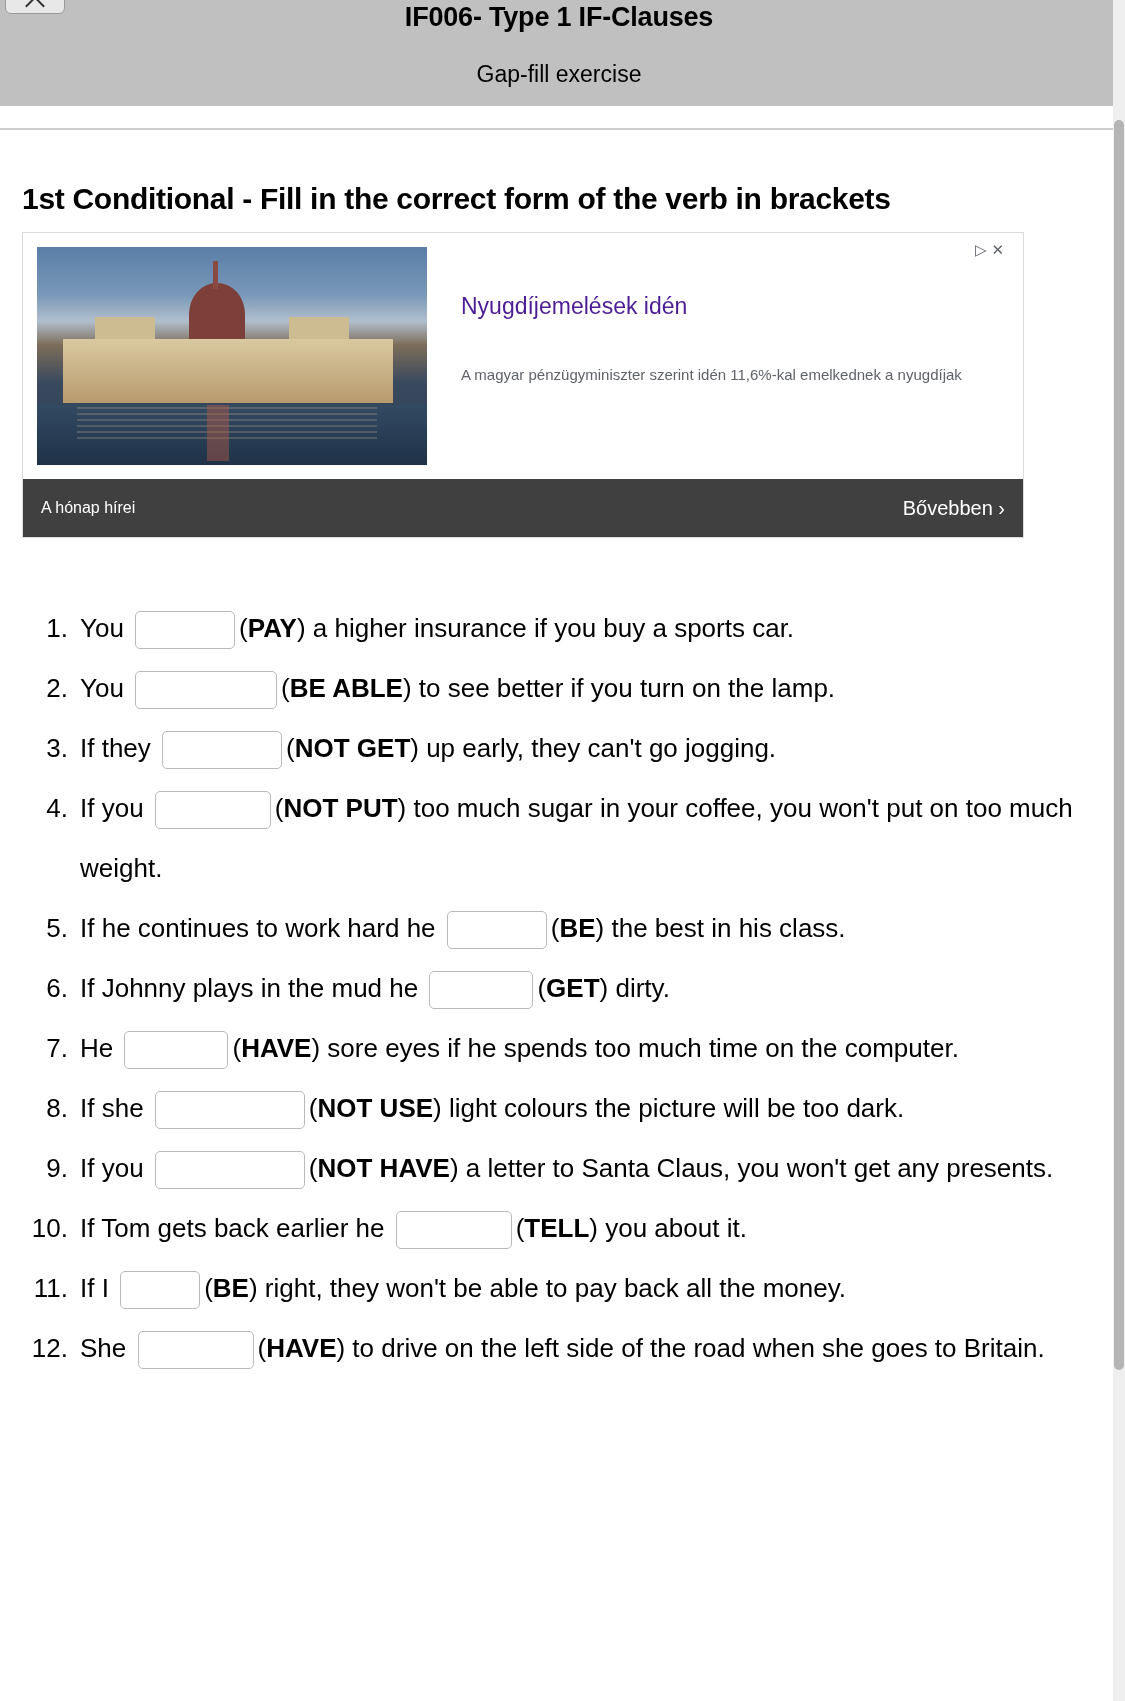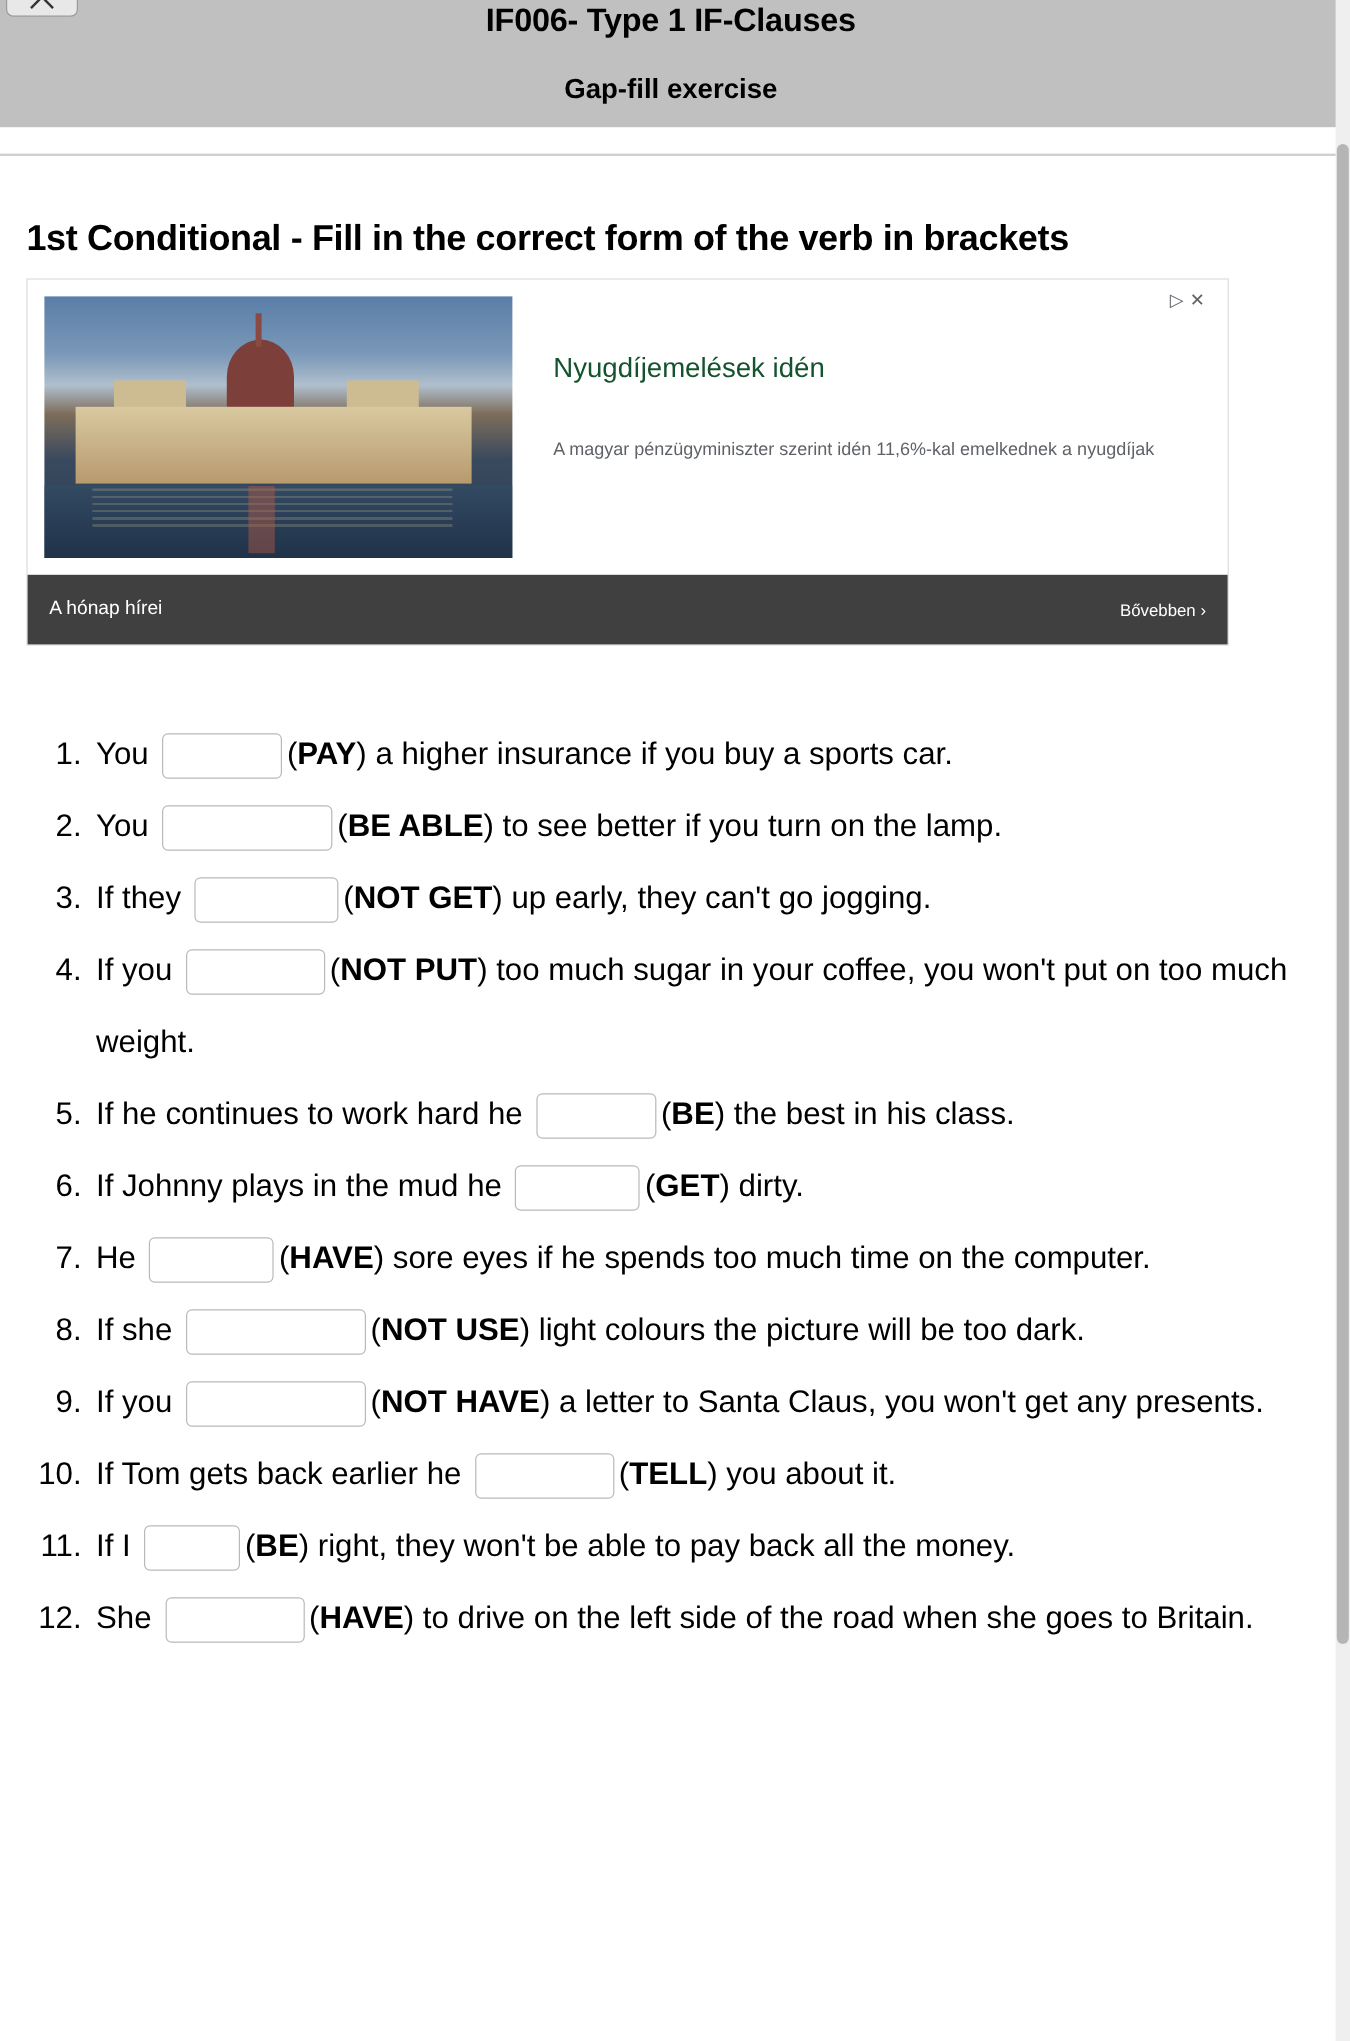--- a/index.html
+++ b/index.html
@@ -30,21 +30,21 @@
     text-align: center;
     font-size: 27px;
     font-weight: bold;
     color: #000;
     padding-top: 2px;
     letter-spacing: -0.2px;
   }
   .header-sub {
     text-align: center;
     font-size: 23px;
-    font-weight: bold;
+    font-weight: normal;
     color: #000;
     padding-top: 28px;
   }
   .caret-box {
     position: absolute;
     left: 5px;
     top: -22px;
     width: 60px;
     height: 36px;
     background: #e8e8e8;
@@ -170,21 +170,21 @@
     width: 22px;
     height: 56px;
     background: rgba(180,90,70,.45);
   }
   .ad-text {
     padding: 46px 0 0 34px;
     flex: 1;
   }
   .ad-head {
     font-size: 23px;
-    color: #14532d;
+    color: #4c1d95;
     font-weight: normal;
   }
   .ad-desc {
     font-size: 15px;
     color: #5f6368;
     margin-top: 44px;
     line-height: 1.4;
   }
   .ad-mark {
     position: absolute;
@@ -197,21 +197,21 @@
   .ad-bar {
     background: #404040;
     height: 58px;
     display: flex;
     align-items: center;
     justify-content: space-between;
     padding: 0 18px;
     color: #fff;
     font-size: 16px;
   }
-  .ad-bar .more { font-size: 14px; }
+  .ad-bar .more { font-size: 20px; }
 
   
   ol.questions {
     margin: 60px 0 0 0;
     padding-left: 62px;
     list-style: none;
     counter-reset: q;
   }
   ol.questions li {
     counter-increment: q;

